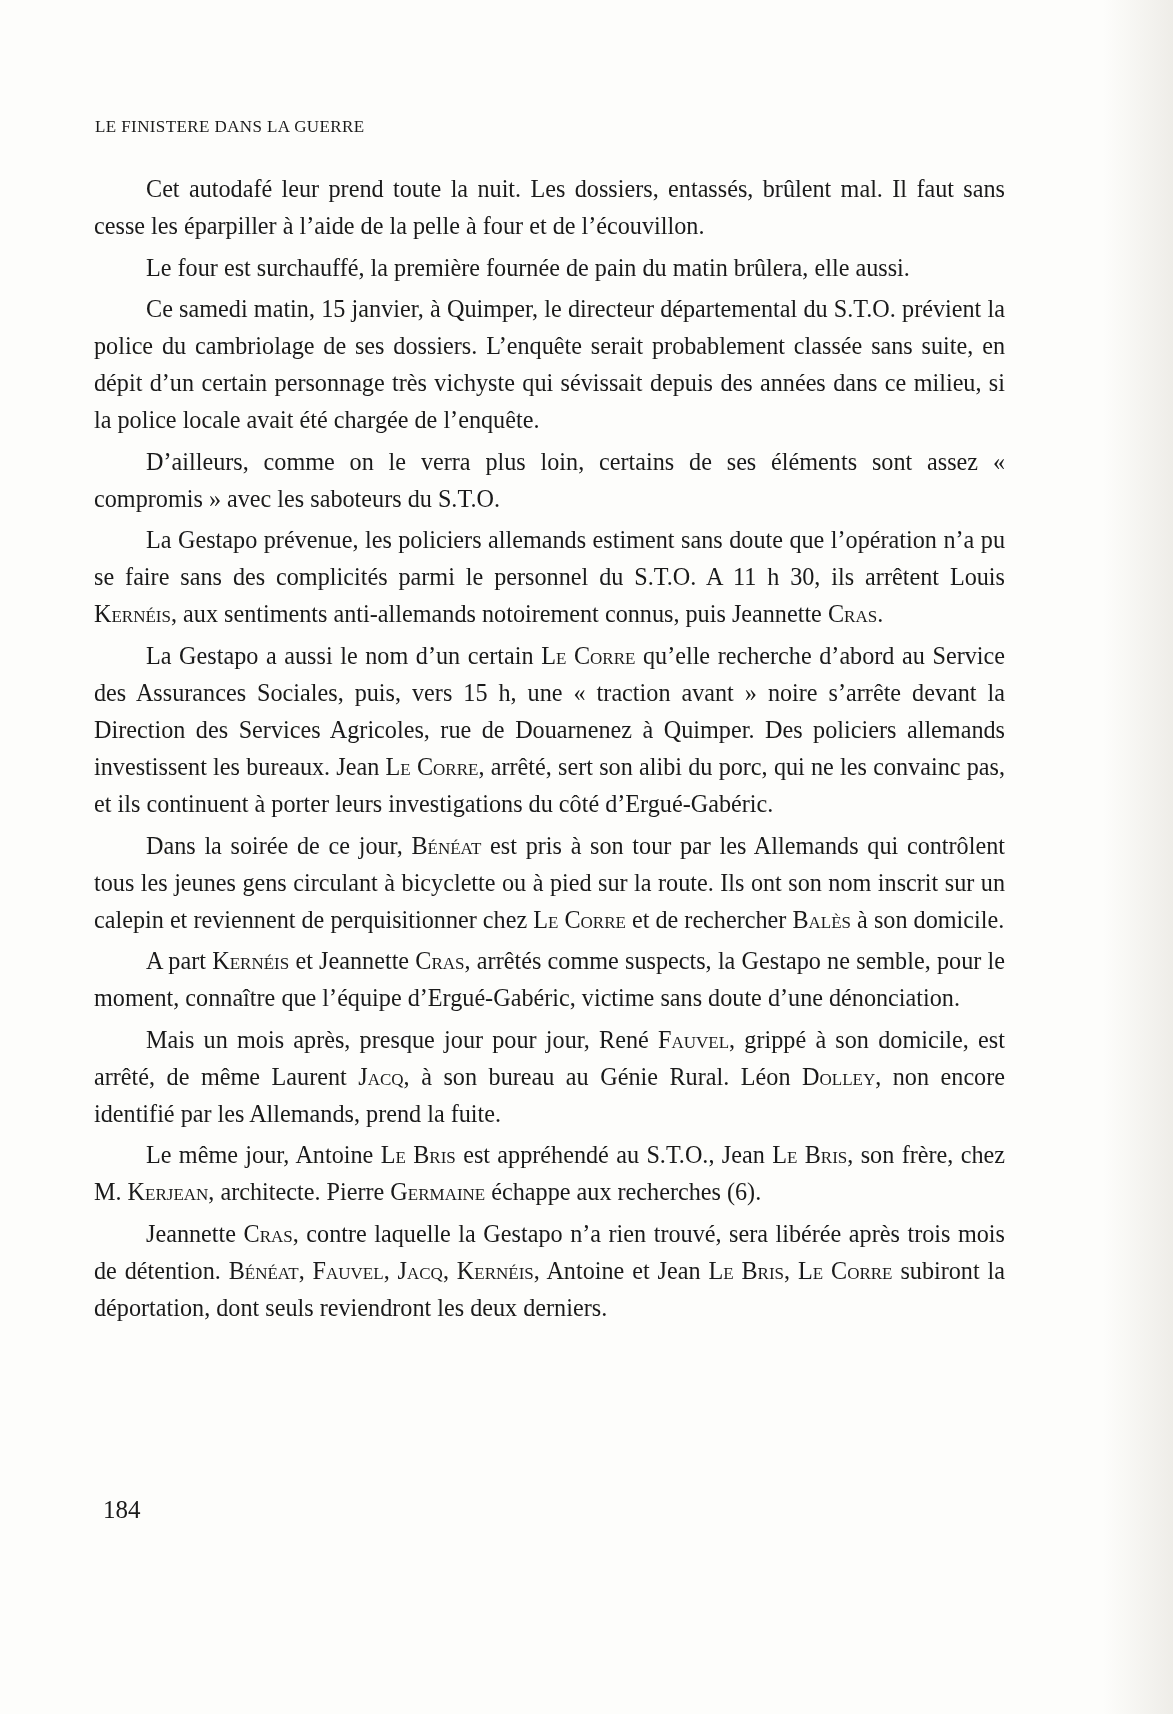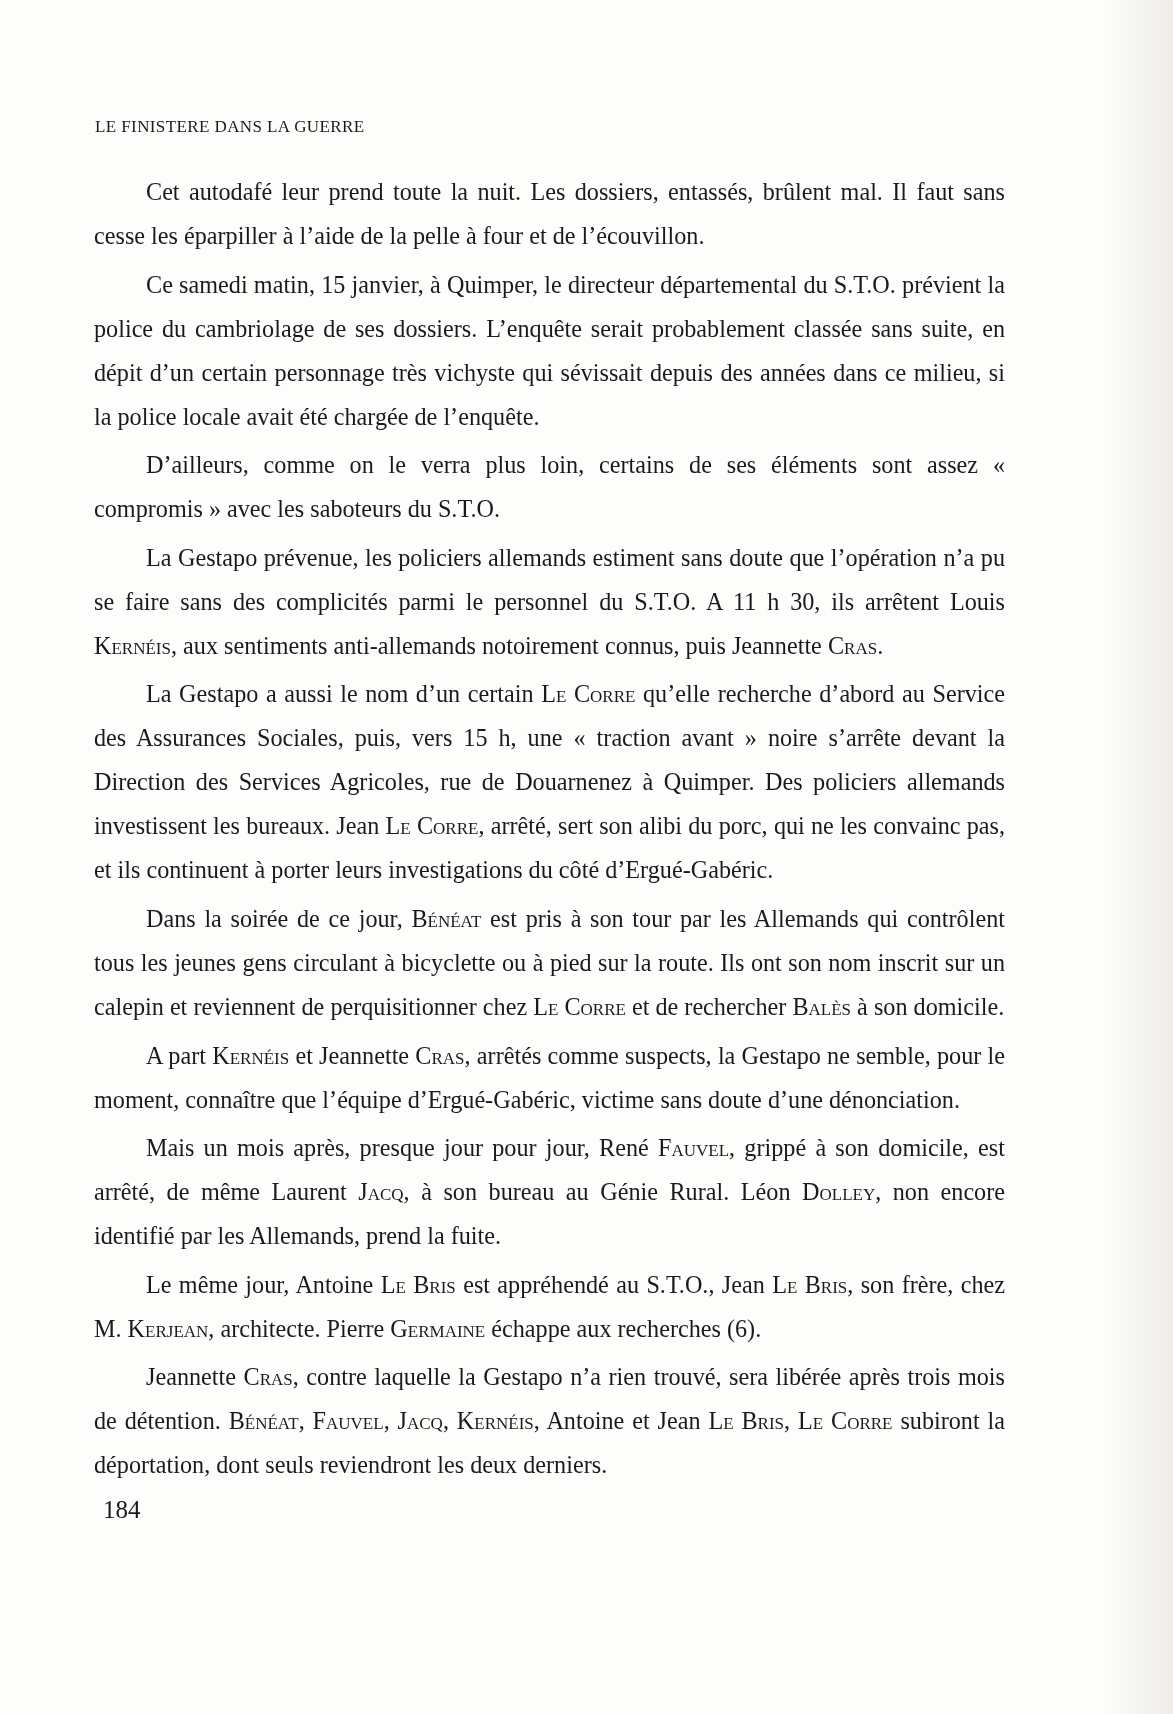--- a/index.html
+++ b/index.html
@@ -31,21 +31,21 @@
     letter-spacing: 0.4px;
     line-height: 30px;
     white-space: nowrap;
   }
   .body-text {
     position: absolute;
     left: 94px;
     top: 170px;
     width: 911px;
     font-size: 24.2px;
-    line-height: 44px;
+    line-height: 37px;
   }
   .para {
     margin: 0 0 4.6px 0;
     text-indent: 52px;
     text-align: justify;
     text-align-last: left;
   }
   .sc {
     font-variant: small-caps;
   }
@@ -60,20 +60,21 @@
 </style>
 </head>
 <body>
 
 <div class="page-shade"></div>
 
 <div class="running-head">LE FINISTERE DANS LA GUERRE</div>
 
 <div class="body-text" id="body-text">
   <p class="para"><span>Cet autodafé leur prend toute la nuit. Les dossiers, entassés, brûlent mal. Il faut sans cesse les éparpiller à l’aide de la pelle à four et de l’écouvillon.</span></p>
+  <p class="para"><span>Le four est surchauffé, la première fournée de pain du matin brûlera, elle aussi.</span></p>
   <p class="para"><span>Ce samedi matin, 15 janvier, à Quimper, le directeur départemental du S.T.O. prévient la police du cambriolage de ses dossiers. L’enquête serait probablement classée sans suite, en dépit d’un certain personnage très vichyste qui sévissait depuis des années dans ce milieu, si la police locale avait été chargée de l’enquête.</span></p>
   <p class="para"><span>D’ailleurs, comme on le verra plus loin, certains de ses éléments sont assez « compromis » avec les saboteurs du S.T.O.</span></p>
   <p class="para"><span>La Gestapo prévenue, les policiers allemands estiment sans doute que l’opération n’a pu se faire sans des complicités parmi le personnel du S.T.O. A 11 h 30, ils arrêtent Louis </span><span class="sc">Kernéis</span><span>, aux sentiments anti-allemands notoirement connus, puis Jeannette </span><span class="sc">Cras</span><span>.</span></p>
   <p class="para"><span>La Gestapo a aussi le nom d’un certain </span><span class="sc">Le Corre</span><span> qu’elle recherche d’abord au Service des Assurances Sociales, puis, vers 15 h, une « traction avant » noire s’arrête devant la Direction des Services Agricoles, rue de Douarnenez à Quimper. Des policiers allemands investissent les bureaux. Jean </span><span class="sc">Le Corre</span><span>, arrêté, sert son alibi du porc, qui ne les convainc pas, et ils continuent à porter leurs investigations du côté d’Ergué-Gabéric.</span></p>
   <p class="para"><span>Dans la soirée de ce jour, </span><span class="sc">Bénéat</span><span> est pris à son tour par les Allemands qui contrôlent tous les jeunes gens circulant à bicyclette ou à pied sur la route. Ils ont son nom inscrit sur un calepin et reviennent de perquisitionner chez </span><span class="sc">Le Corre</span><span> et de rechercher </span><span class="sc">Balès</span><span> à son domicile.</span></p>
   <p class="para"><span>A part </span><span class="sc">Kernéis</span><span> et Jeannette </span><span class="sc">Cras</span><span>, arrêtés comme suspects, la Gestapo ne semble, pour le moment, connaître que l’équipe d’Ergué-Gabéric, victime sans doute d’une dénonciation.</span></p>
   <p class="para"><span>Mais un mois après, presque jour pour jour, René </span><span class="sc">Fauvel</span><span>, grippé à son domicile, est arrêté, de même Laurent </span><span class="sc">Jacq</span><span>, à son bureau au Génie Rural. Léon </span><span class="sc">Dolley</span><span>, non encore identifié par les Allemands, prend la fuite.</span></p>
   <p class="para"><span>Le même jour, Antoine </span><span class="sc">Le Bris</span><span> est appréhendé au S.T.O., Jean </span><span class="sc">Le Bris</span><span>, son frère, chez M. </span><span class="sc">Kerjean</span><span>, architecte. Pierre </span><span class="sc">Germaine</span><span> échappe aux recherches (6).</span></p>
   <p class="para"><span>Jeannette </span><span class="sc">Cras</span><span>, contre laquelle la Gestapo n’a rien trouvé, sera libérée après trois mois de détention. </span><span class="sc">Bénéat</span><span>, </span><span class="sc">Fauvel</span><span>, </span><span class="sc">Jacq</span><span>, </span><span class="sc">Kernéis</span><span>, Antoine et Jean </span><span class="sc">Le Bris</span><span>, </span><span class="sc">Le Corre</span><span> subiront la déportation, dont seuls reviendront les deux derniers.</span></p>
 </div>

